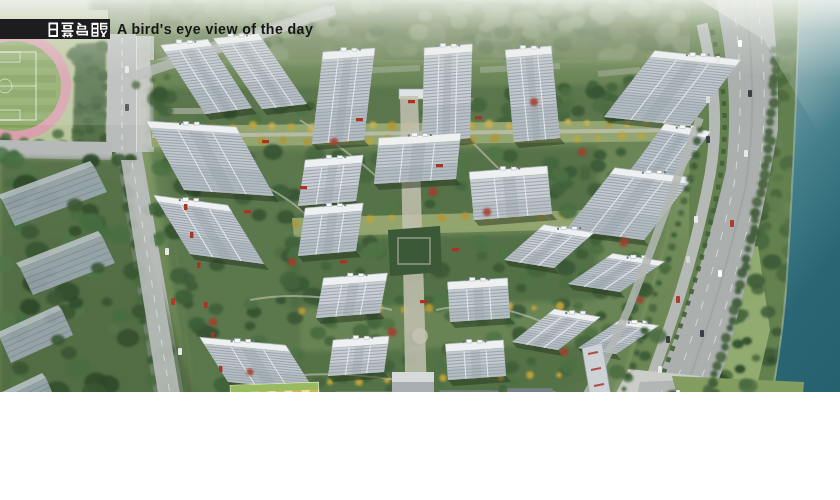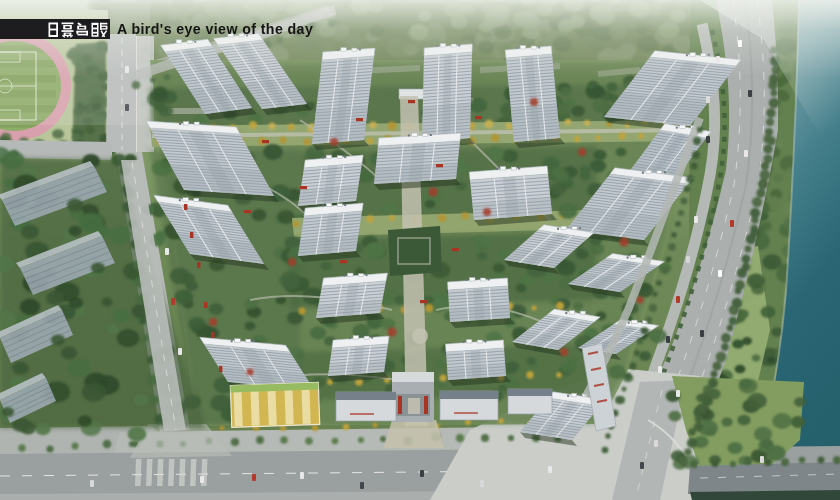--- a/index.html
+++ b/index.html
@@ -1,14 +1,14 @@
 <!DOCTYPE html>
 <html><head><meta charset="utf-8"><style>
 html,body{margin:0;padding:0;}
-.page{width:840px;height:500px;position:relative;overflow:hidden;font-family:"Liberation Sans",sans-serif;}
+.page{width:840px;height:392px;position:relative;overflow:hidden;font-family:"Liberation Sans",sans-serif;}
 </style></head><body>
 <div class="page">
 <svg width="840" height="500" viewBox="0 0 840 500">
 <defs>
 <filter id="soft" x="-20%" y="-20%" width="140%" height="140%">
           <feGaussianBlur stdDeviation="1.3"></feGaussianBlur>
         </filter>
 <filter id="soft2" x="-20%" y="-20%" width="140%" height="140%">
           <feGaussianBlur stdDeviation="2.6"></feGaussianBlur>
         </filter>

